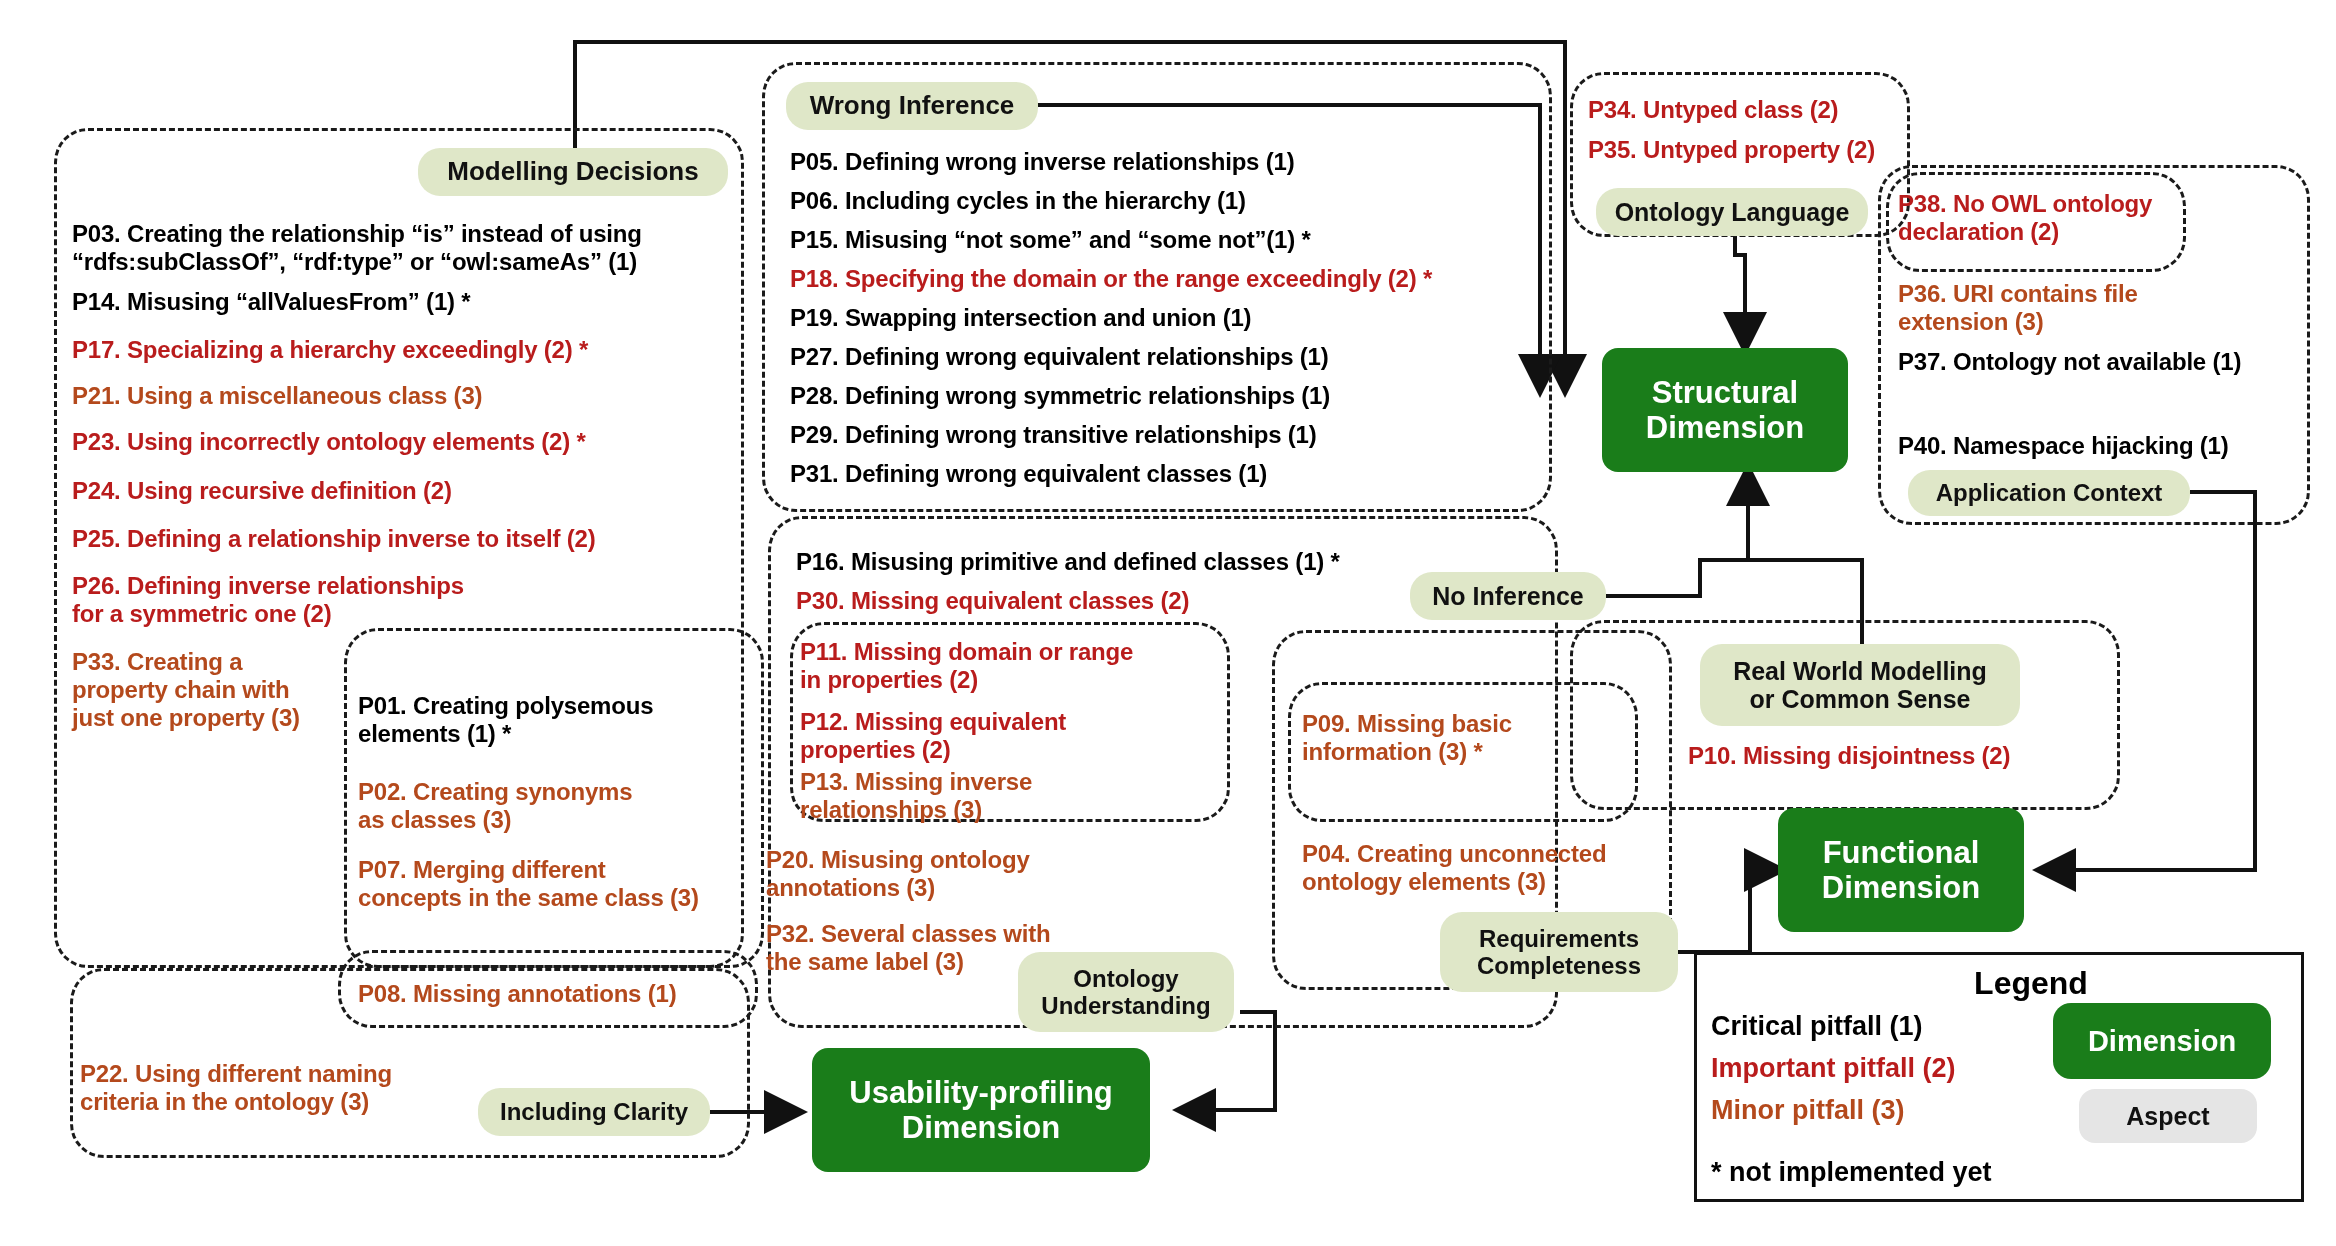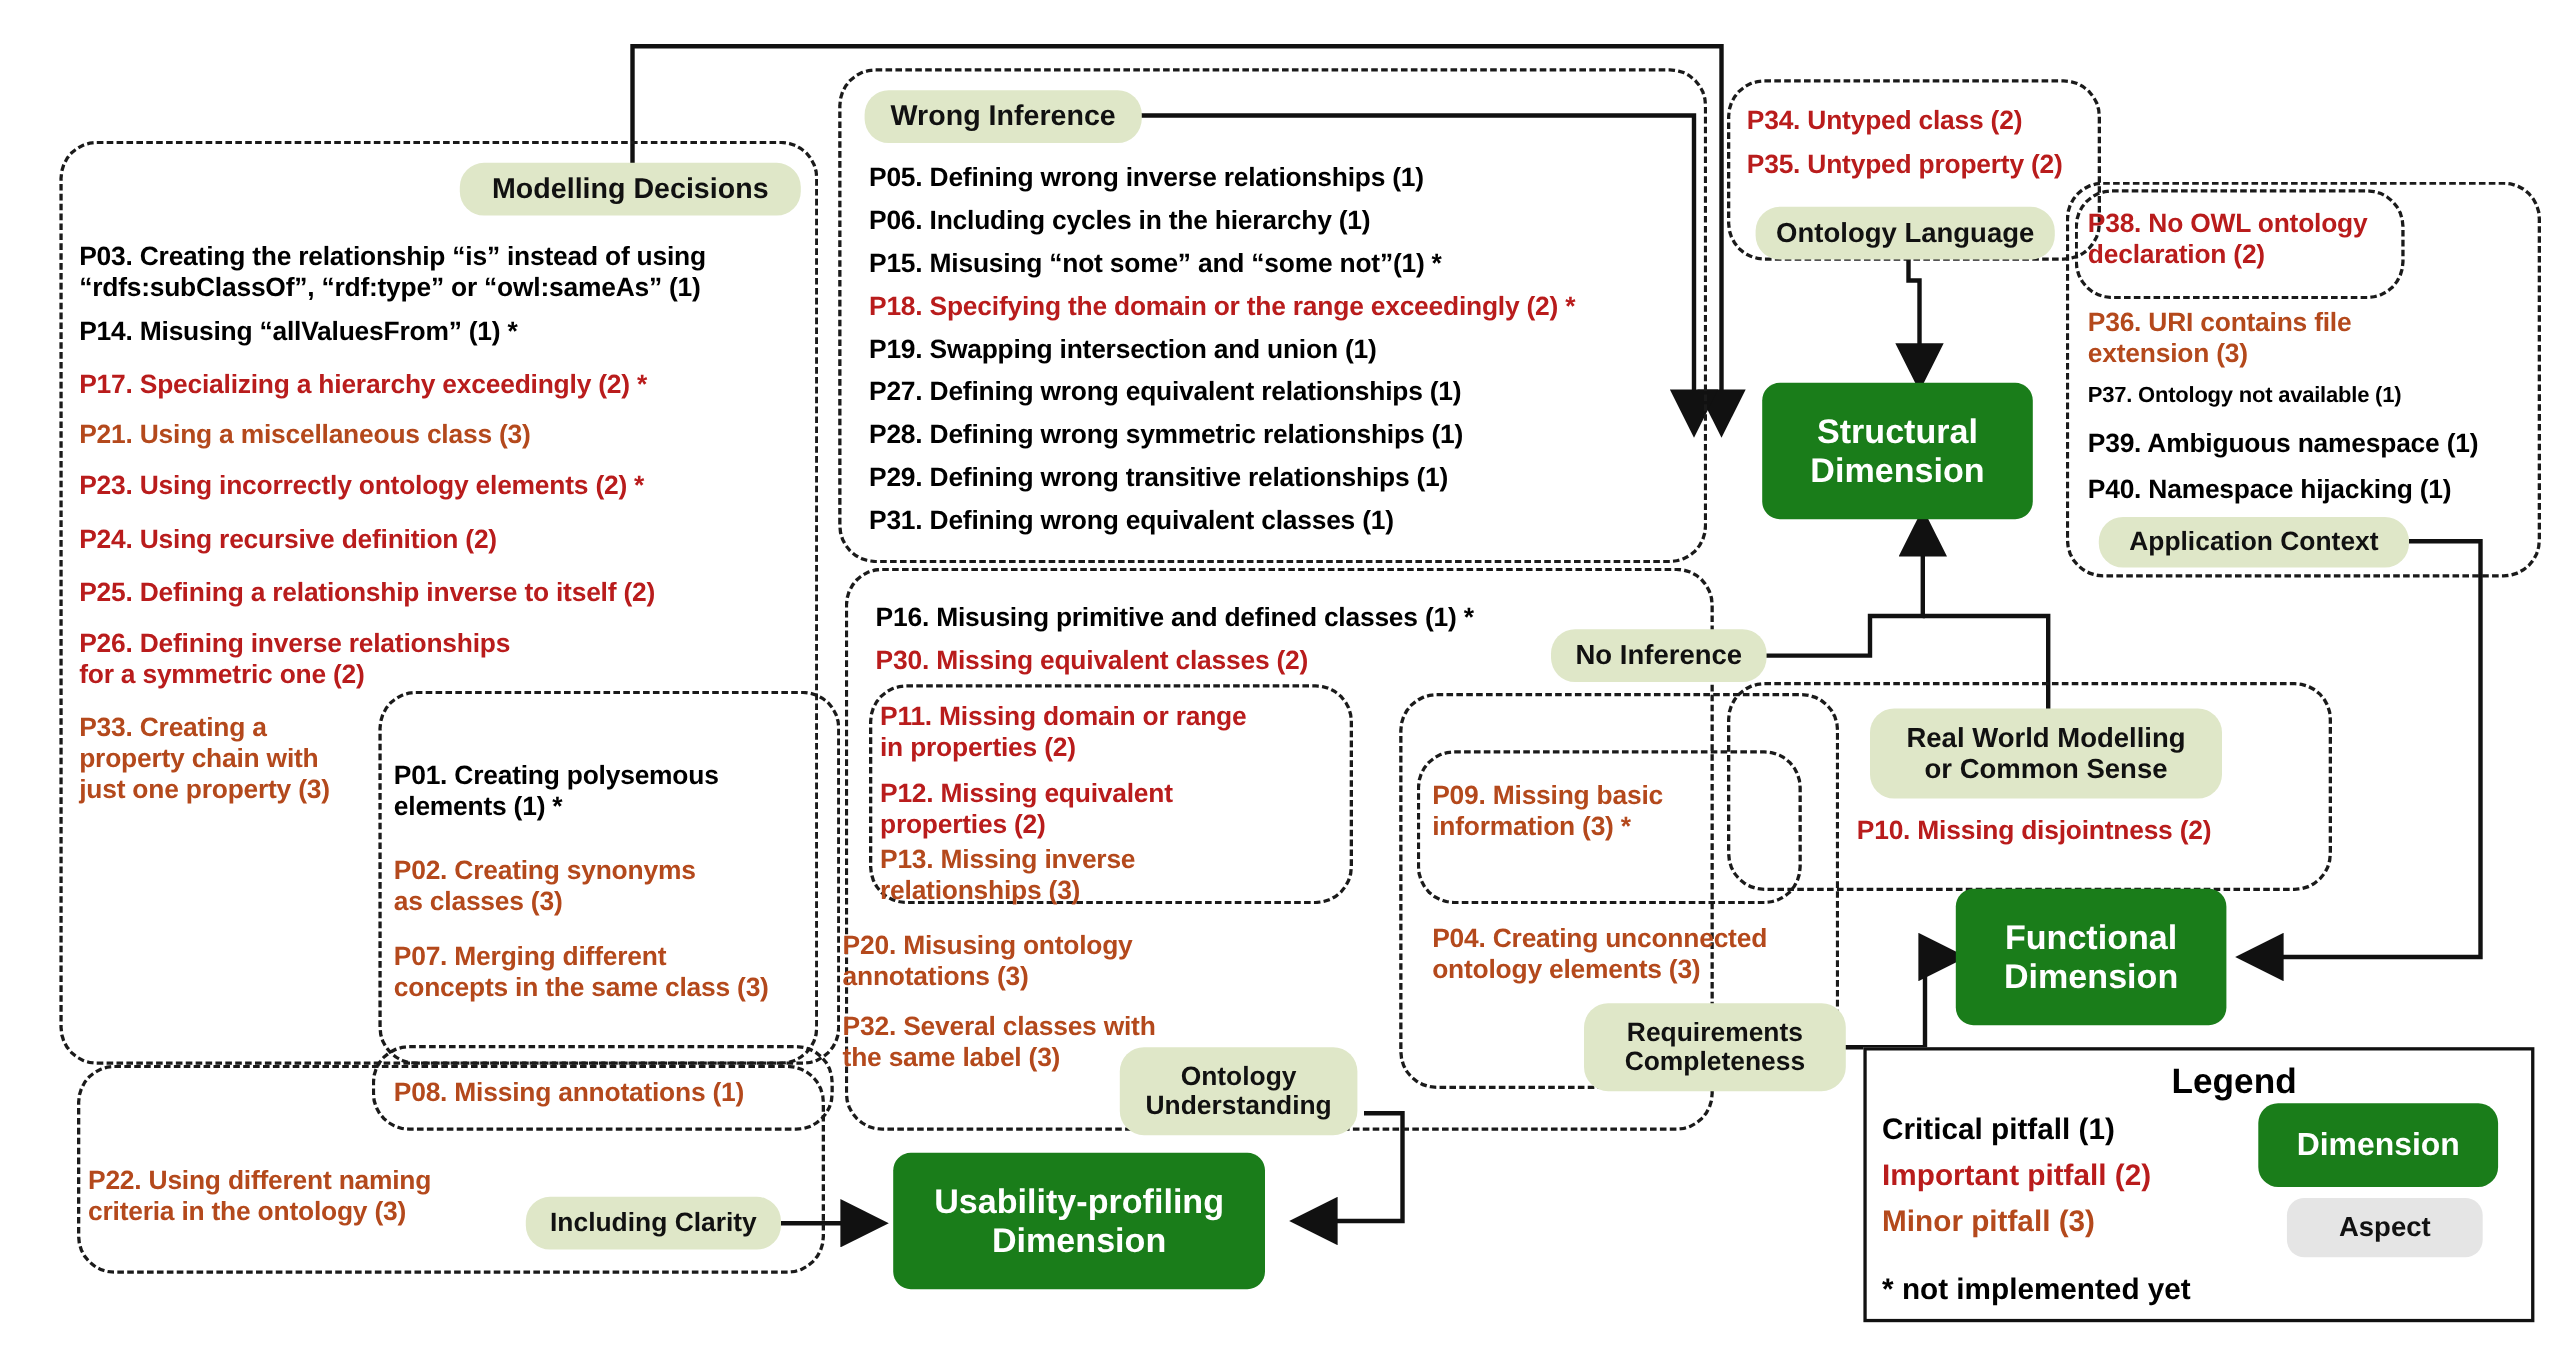--- a/index.html
+++ b/index.html
@@ -240,22 +240,21 @@
 
   <div class="pf c2" style="left:1588px;top:96px;width:400px;font-size:24px;">P34. Untyped class (2)</div>
   <div class="pf c2" style="left:1588px;top:136px;width:400px;font-size:24px;">P35. Untyped property (2)</div>
 
   <div class="aspect" style="left:1596px;top:188px;width:272px;height:48px;font-size:25px;">Ontology Language</div>
 
   <div class="pf c2" style="left:1898px;top:190px;width:300px;font-size:24px;">P38. No OWL ontology
 declaration (2)</div>
   <div class="pf c3" style="left:1898px;top:280px;width:300px;font-size:24px;">P36. URI contains file
 extension (3)</div>
-  <div class="pf c1" style="left:1898px;top:348px;width:420px;font-size:20px;">P37. Ontology not available (1)</div>
-  <div class="pf c1" style="left:1898px;top:390px;width:420px;font-size:24px;">P39. Ambiguous namespace (1)</div>
+  <div class="pf c1" style="left:1898px;top:348px;width:420px;font-size:24px;">P37. Ontology not available (1)</div>
   <div class="pf c1" style="left:1898px;top:432px;width:420px;font-size:24px;">P40. Namespace hijacking (1)</div>
 
   <div class="aspect" style="left:1908px;top:470px;width:282px;height:46px;font-size:24px;">Application Context</div>
 
   <div class="aspect" style="left:1410px;top:572px;width:196px;height:48px;font-size:25px;">No Inference</div>
 
   <div class="aspect" style="left:1700px;top:644px;width:320px;height:82px;font-size:25px;white-space:pre-line;">Real World Modelling
 or Common Sense</div>
 
   <div class="pf c2" style="left:1688px;top:742px;width:420px;font-size:24px;">P10. Missing disjointness (2)</div>

